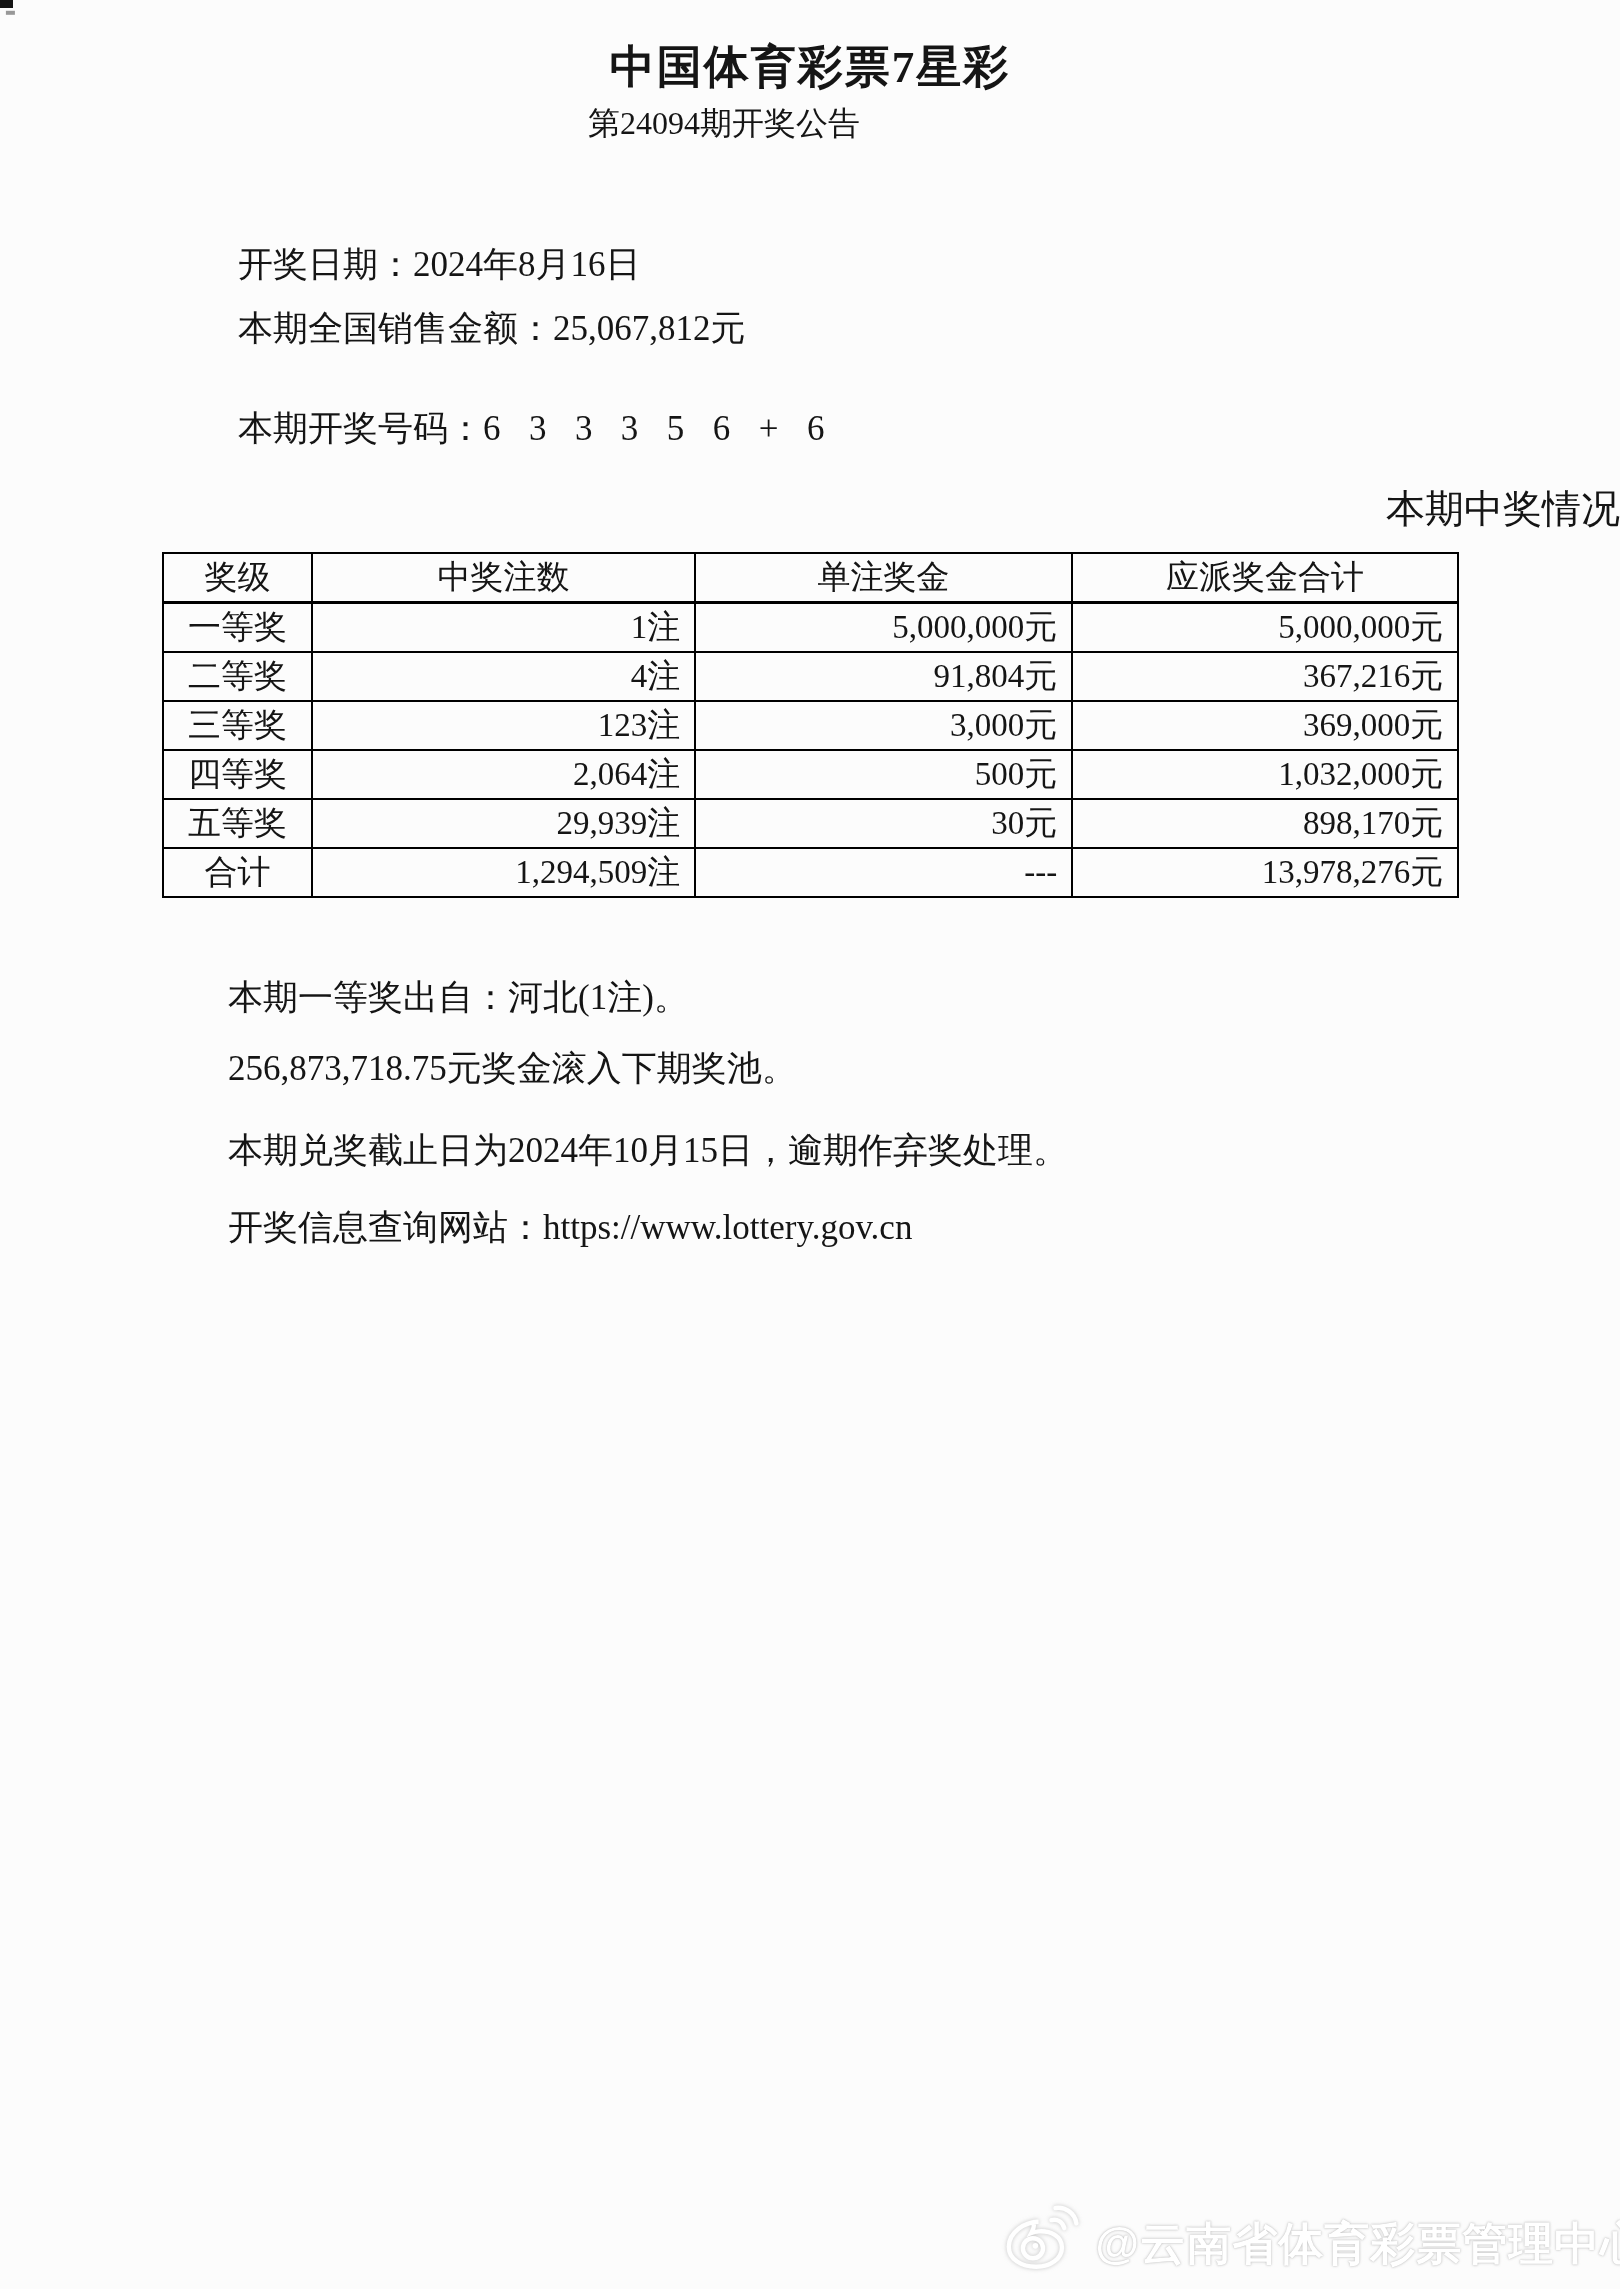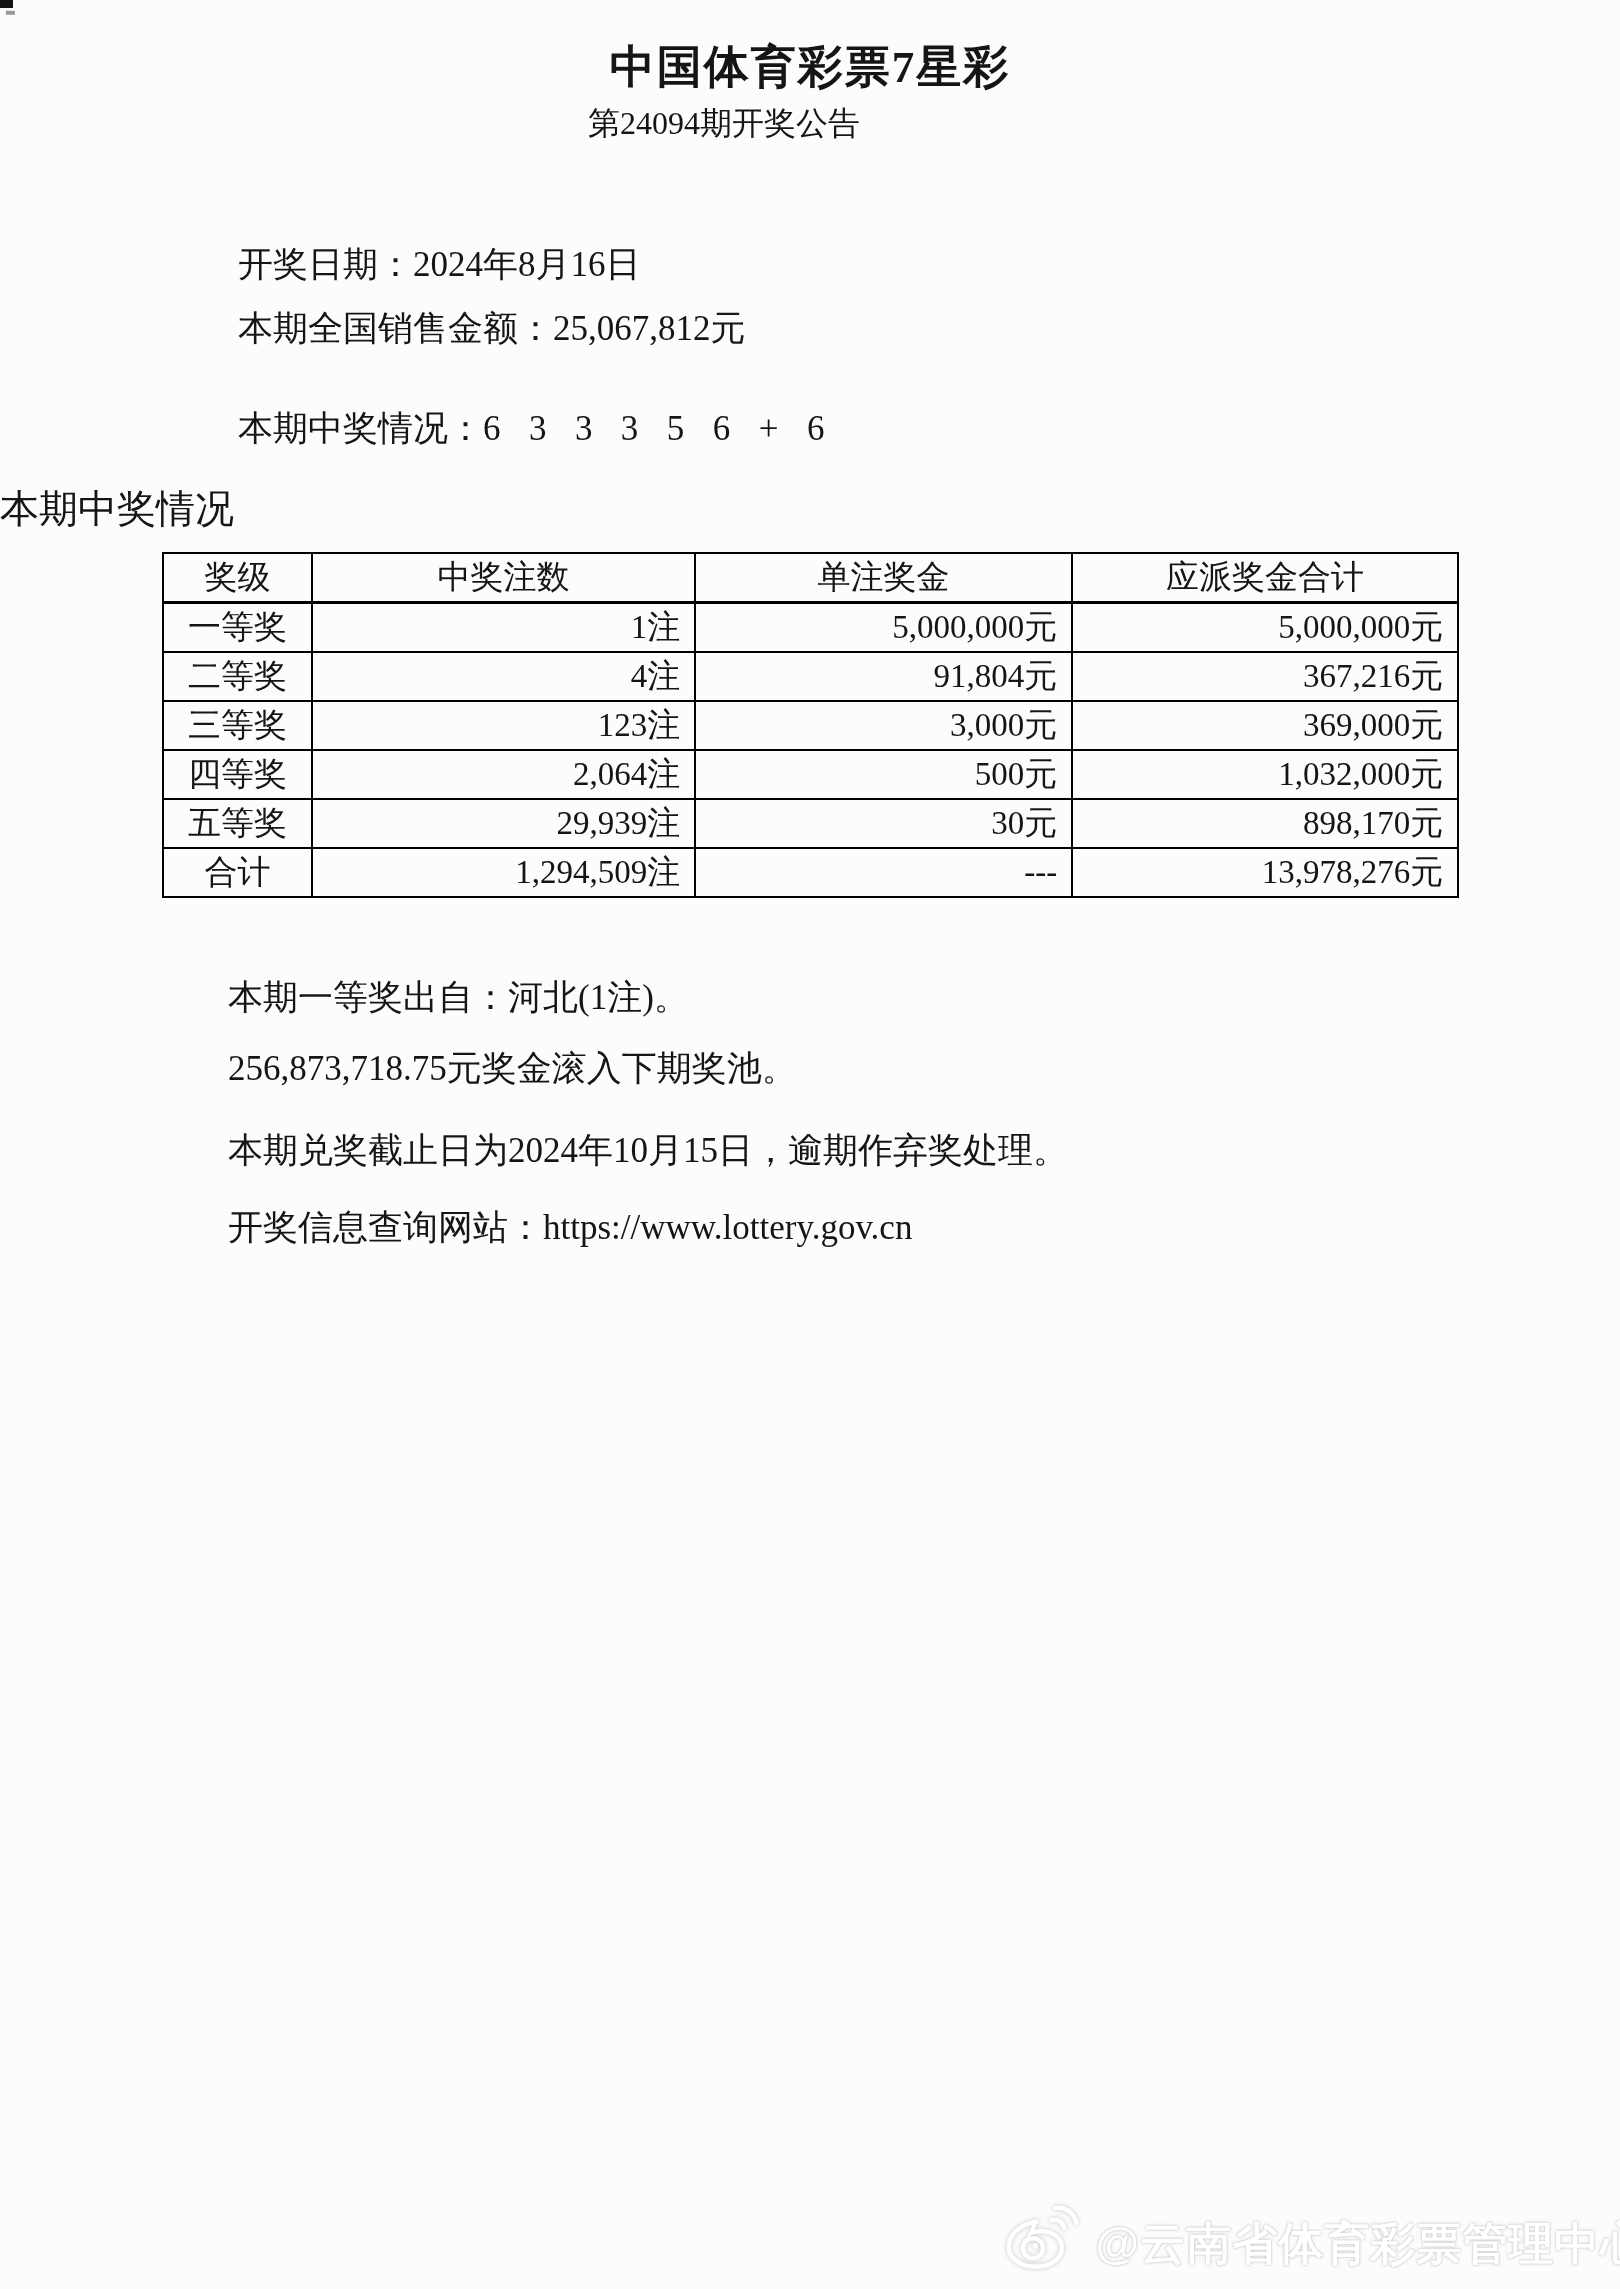--- a/index.html
+++ b/index.html
@@ -27,21 +27,21 @@
   }
   .info-line{
     position:absolute;left:238px;font-size:35px;line-height:1.1;white-space:nowrap;
   }
   .line-date{top:246px;}
   .line-sales{top:310px;}
   .line-numbers{top:410px;}
   .numbers-value{word-spacing:15.7px;letter-spacing:2px;}
   .table-title{
     position:absolute;top:488px;left:0;width:1620px;
-    text-align:left;font-size:39px;line-height:1.1;
+    text-align:right;font-size:39px;line-height:1.1;
   }
   table.prize-table{
     position:absolute;top:552px;left:162px;
     width:1296px;border-collapse:collapse;table-layout:fixed;
     font-size:33px;color:#151515;
   }
   table.prize-table col.c0{width:149px;}
   table.prize-table col.c1{width:383px;}
   table.prize-table col.c2{width:377px;}
   table.prize-table col.c3{width:386px;}
@@ -81,21 +81,21 @@
 
   <div class="corner-artifact"></div>
 
   <div class="title">中国体育彩票7星彩</div>
   <div class="subtitle">第24094期开奖公告</div>
 
   <div class="info-line line-date"><span>开奖日期：</span><span>2024年8月16日</span></div>
 
   <div class="info-line line-sales"><span>本期全国销售金额：</span><span>25,067,812元</span></div>
 
-  <div class="info-line line-numbers"><span>本期中奖情况：</span><span class="numbers-value">6 3 3 3 5 6 + 6</span></div>
+  <div class="info-line line-numbers"><span>本期开奖号码：</span><span class="numbers-value">6 3 3 3 5 6 + 6</span></div>
 
   <div class="table-title">本期中奖情况</div>
 
   <table class="prize-table">
     <colgroup>
         <col class="c0">
         <col class="c1">
         <col class="c2">
         <col class="c3">
       </colgroup>

